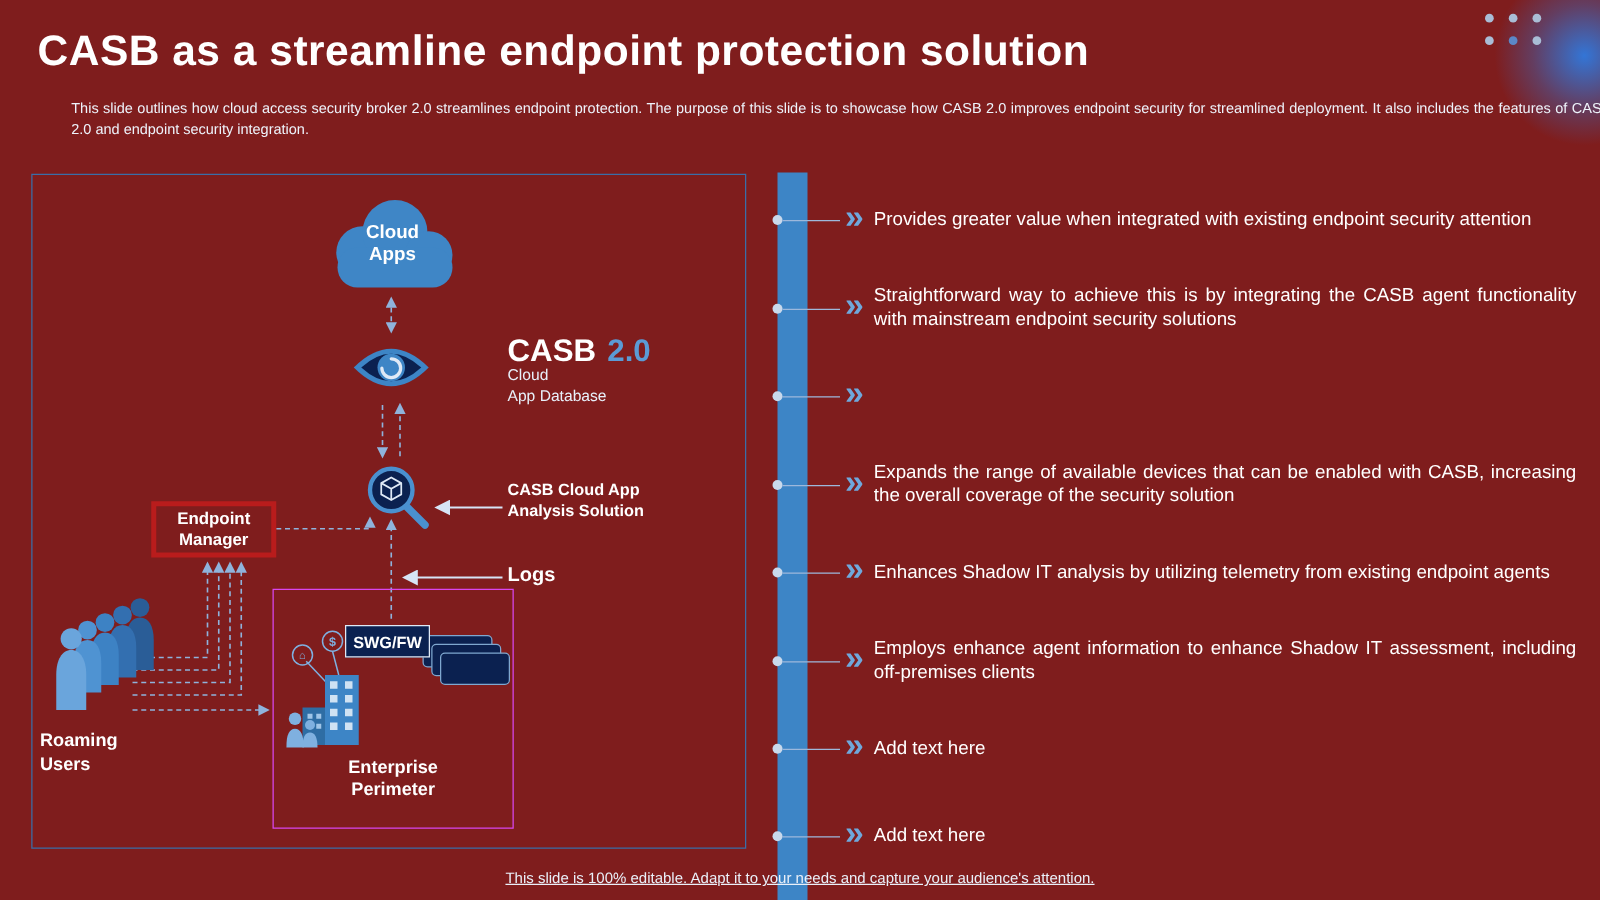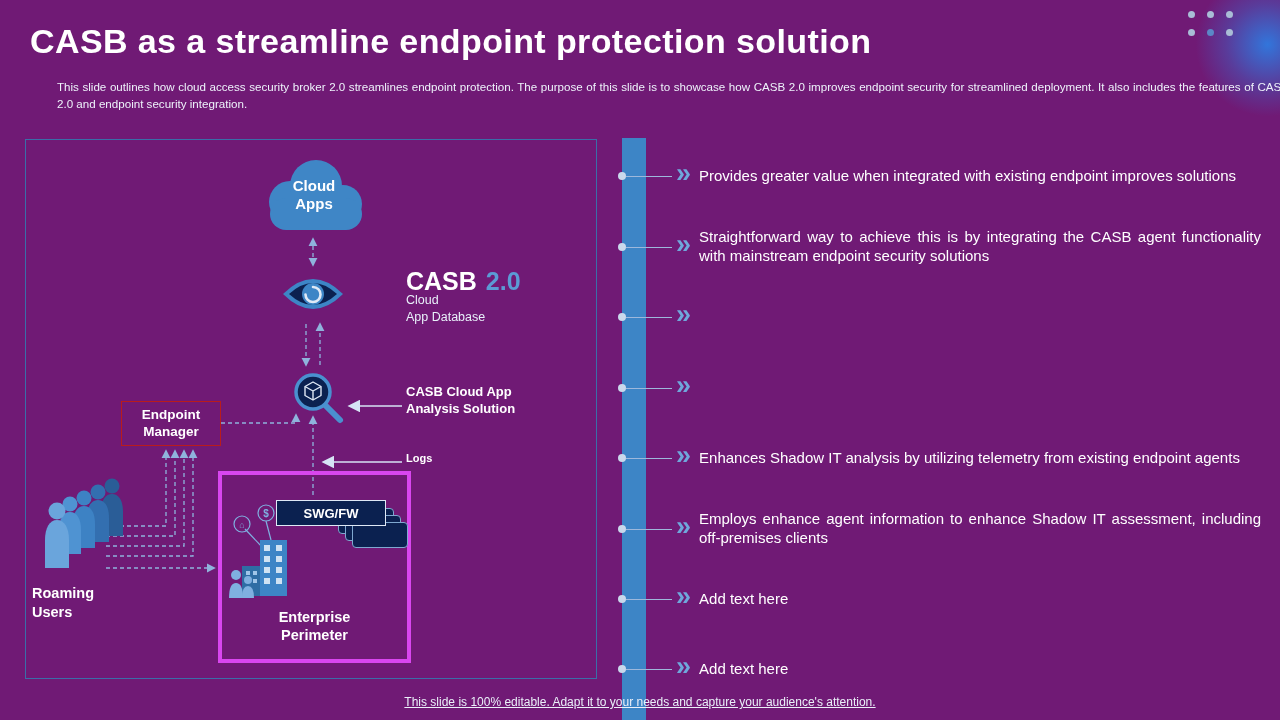--- a/index.html
+++ b/index.html
@@ -1,19 +1,19 @@
 <!DOCTYPE html>
 <html><head>
 <meta charset="utf-8">
 <style>
   * { margin:0; padding:0; box-sizing:border-box; }
   html,body { background:#06132e; }
   .slide {
     position:relative; width:1280px; height:720px; overflow:hidden;
-    background:#701a75; color:#fff;
+    background:#7f1d1d; color:#fff;
     font-family:"Liberation Sans","DejaVu Sans",sans-serif;
   }
   .glow { position:absolute; left:1195px; top:-28px; width:145px; height:145px; border-radius:50%;
     background:radial-gradient(circle, rgba(47,122,224,0.95) 0%, rgba(47,122,224,0.35) 40%, rgba(47,122,224,0) 70%);
     pointer-events:none; }
   .deco-dots { position:absolute; left:1188px; top:11px; display:grid;
     grid-template-columns:repeat(3,7px); grid-auto-rows:7px; gap:11px 12px; z-index:2; }
   .deco-dots i { border-radius:50%; background:#a9bdd6; display:block; }
   .deco-dots i.b { background:#5b87c7; }
 
@@ -29,33 +29,33 @@
   .cloud-label { position:absolute; inset:0; display:flex; align-items:center; justify-content:center;
     text-align:center; font-weight:bold; font-size:15px; line-height:1.15; }
   .eye { position:absolute; left:254px; top:131px; }
   .magnifier { position:absolute; left:261px; top:228px; }
 
   .casb-line { position:absolute; left:380px; top:114px; font-size:25px; font-weight:bold; display:flex; gap:9px;margin-top:13px; }
   .casb-version { color:#5b9bd5; }
   .casb-sub { position:absolute; left:380px; top:152px; font-size:12.5px; line-height:1.35; color:#e8f0fa; }
 
   .analysis { position:absolute; left:380px; top:243px; font-size:13px; font-weight:bold; line-height:1.32; }
-  .logs { position:absolute; left:380px; top:312px; font-size:11px; font-weight:bold; }
-
-  .em-box { position:absolute; left:95px; top:261px; width:100px; height:45px; border:1px solid #b91c1c;
+  .logs { position:absolute; left:380px; top:312px; font-size:16px; font-weight:bold; }
+
+  .em-box { position:absolute; left:95px; top:261px; width:100px; height:45px; border:4px solid #b91c1c;
     display:flex; align-items:center; justify-content:center; text-align:center;
     font-weight:bold; font-size:13.5px; line-height:1.2; }
 
-  .perimeter { position:absolute; left:192px; top:331px; width:193px; height:192px; border:4px solid #d946ef; }
+  .perimeter { position:absolute; left:192px; top:331px; width:193px; height:192px; border:1px solid #d946ef; }
   .perimeter-label { position:absolute; left:0; top:133px; width:100%; text-align:center;
     font-weight:bold; font-size:14.5px; line-height:1.25; }
 
   .stack-card { position:absolute; width:56px; height:26px; border:1px solid #7fa8d0; border-radius:4px;
     background:#0b2150; z-index:2; }
-  .swg-box { position:absolute; left:250px; top:360px; width:110px; height:26px; border:1px solid #dfe9f6;
+  .swg-box { position:absolute; left:250px; top:360px; width:68px; height:26px; border:1px solid #dfe9f6;
     background:#0b2150; display:flex; align-items:center; justify-content:center;
     font-weight:bold; font-size:13px; z-index:3; }
 
   .building { position:absolute; left:203px; top:362px; z-index:3; }
   .users { position:absolute; left:18px; top:336px; }
   .users-label { position:absolute; left:6px; top:444px; font-weight:bold; font-size:14.5px; line-height:1.3; }
 
   .vbar { position:absolute; left:622px; top:138px; width:24px; height:582px; background:#3d85c6; z-index:1; }
 
   .frow { position:absolute; left:618px; display:flex; align-items:center; min-height:38px; width:660px; z-index:2; }
@@ -228,37 +228,38 @@
 Users</div>
 
   </div>
 
   <div class="vbar"></div>
 
   <div class="frow" style="top:157px">
     <span class="fdot"></span>
       <span class="fline"></span>
     <span class="fchev">»</span>
-    <p class="ftext">Provides greater value when integrated with existing endpoint improves solutions</p>
+    <p class="ftext">Provides greater value when integrated with existing endpoint security attention</p>
   </div>
   <div class="frow" style="top:228px">
     <span class="fdot"></span>
       <span class="fline"></span>
     <span class="fchev">»</span>
     <p class="ftext">Straightforward way to achieve this is by integrating the CASB agent functionality with mainstream endpoint security solutions</p>
   </div>
   <div class="frow" style="top:298px">
     <span class="fdot"></span>
       <span class="fline"></span>
     <span class="fchev">»</span>
   </div>
   <div class="frow" style="top:369px">
     <span class="fdot"></span>
       <span class="fline"></span>
     <span class="fchev">»</span>
+    <p class="ftext">Expands the range of available devices that can be enabled with CASB, increasing the overall coverage of the security solution</p>
   </div>
   <div class="frow" style="top:439px">
     <span class="fdot"></span>
       <span class="fline"></span>
     <span class="fchev">»</span>
     <p class="ftext">Enhances Shadow IT analysis by utilizing telemetry from existing endpoint agents</p>
   </div>
   <div class="frow" style="top:510px">
     <span class="fdot"></span>
       <span class="fline"></span>

